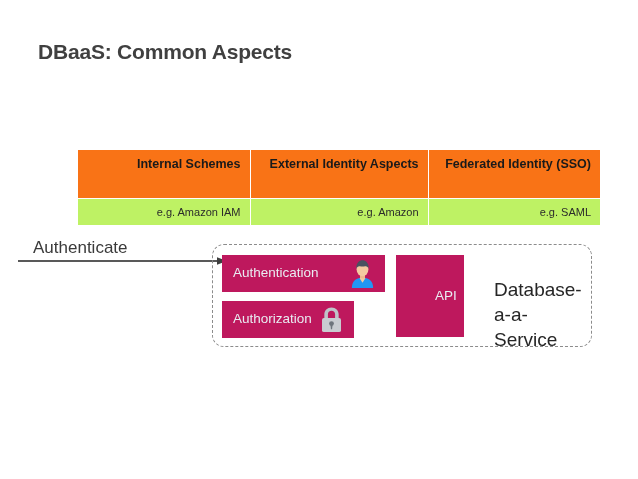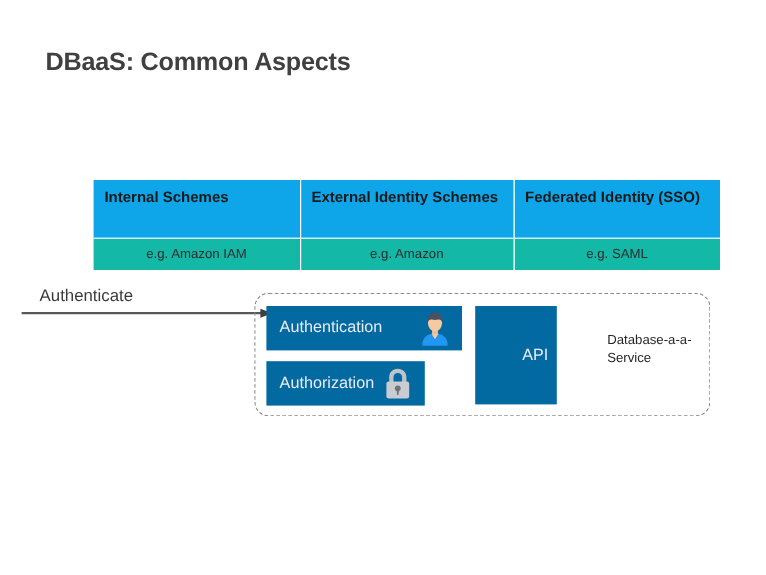--- a/index.html
+++ b/index.html
@@ -35,52 +35,52 @@
     top: 150px;
     width: 522px;
     border-collapse: collapse;
     table-layout: fixed;
   }
   #aspects-table col.c1 { width: 172px; }
   #aspects-table col.c2 { width: 178px; }
   #aspects-table col.c3 { width: 172px; }
 
   #aspects-table th {
-    background: #0ea5e9;
+    background: #f97316;
     color: #1a1a1a;
     font-size: 12.5px;
     font-weight: bold;
-    text-align: left;
+    text-align: right;
     vertical-align: top;
     padding: 7px 9px 9px 9px;
     height: 32px;
     line-height: 1.22;
     border-right: 1px solid #ffffff;
   }
   #aspects-table th:last-child { border-right: none; }
 
   #aspects-table td {
-    background: #14b8a6;
+    background: #bef264;
     color: #2b2b2b;
     font-size: 11px;
-    text-align: center;
+    text-align: right;
     vertical-align: middle;
     padding: 5px 9px 6px 9px;
     height: 15px;
     border-right: 1px solid #ffffff;
     border-top: 1px solid #ffffff;
   }
   #aspects-table td:last-child { border-right: none; }
 
   
   #authenticate-label {
     position: absolute;
     left: 33px;
     top: 238px;
-    font-size: 14px;
+    font-size: 17px;
     color: #3a3a3a;
     white-space: nowrap;
   }
   #authenticate-arrow {
     position: absolute;
     left: 16px;
     top: 250px;
     width: 212px;
     height: 22px;
   }
@@ -92,21 +92,21 @@
     top: 244px;
     width: 380px;
     height: 103px;
     border: 1.4px dashed #8c8c8c;
     border-radius: 12px;
     box-sizing: border-box;
   }
 
   .navy-box {
     position: absolute;
-    background: #0369a1;
+    background: #be185d;
     box-sizing: border-box;
   }
   .navy-label {
     color: #e9ecf2;
     font-size: 13.5px;
     line-height: 1;
     white-space: nowrap;
   }
 
   #auth-n-box {
@@ -146,41 +146,40 @@
     justify-content: center;
     padding-left: 32px;
   }
   #api-box .navy-label { font-size: 13.5px; }
 
   #dbaas-text {
     position: absolute;
     left: 494px;
     top: 277px;
     width: 92px;
-    font-size: 11px;
+    font-size: 19px;
     line-height: 1.32;
     color: #262626;
-    margin-left: 12px;
   }
 </style>
 </head>
 <body>
 
 <div id="slide-title">DBaaS: Common Aspects</div>
 
 <table id="aspects-table">
   <colgroup>
     <col class="c1">
       <col class="c2">
       <col class="c3">
   </colgroup>
   <thead>
     <tr>
       <th>Internal Schemes</th>
-      <th>External Identity Schemes</th>
+      <th>External Identity Aspects</th>
       <th>Federated Identity (SSO)</th>
     </tr>
   </thead>
   <tbody>
     <tr>
       <td>e.g. Amazon IAM</td>
       <td>e.g. Amazon</td>
       <td>e.g. SAML</td>
     </tr>
   </tbody>

